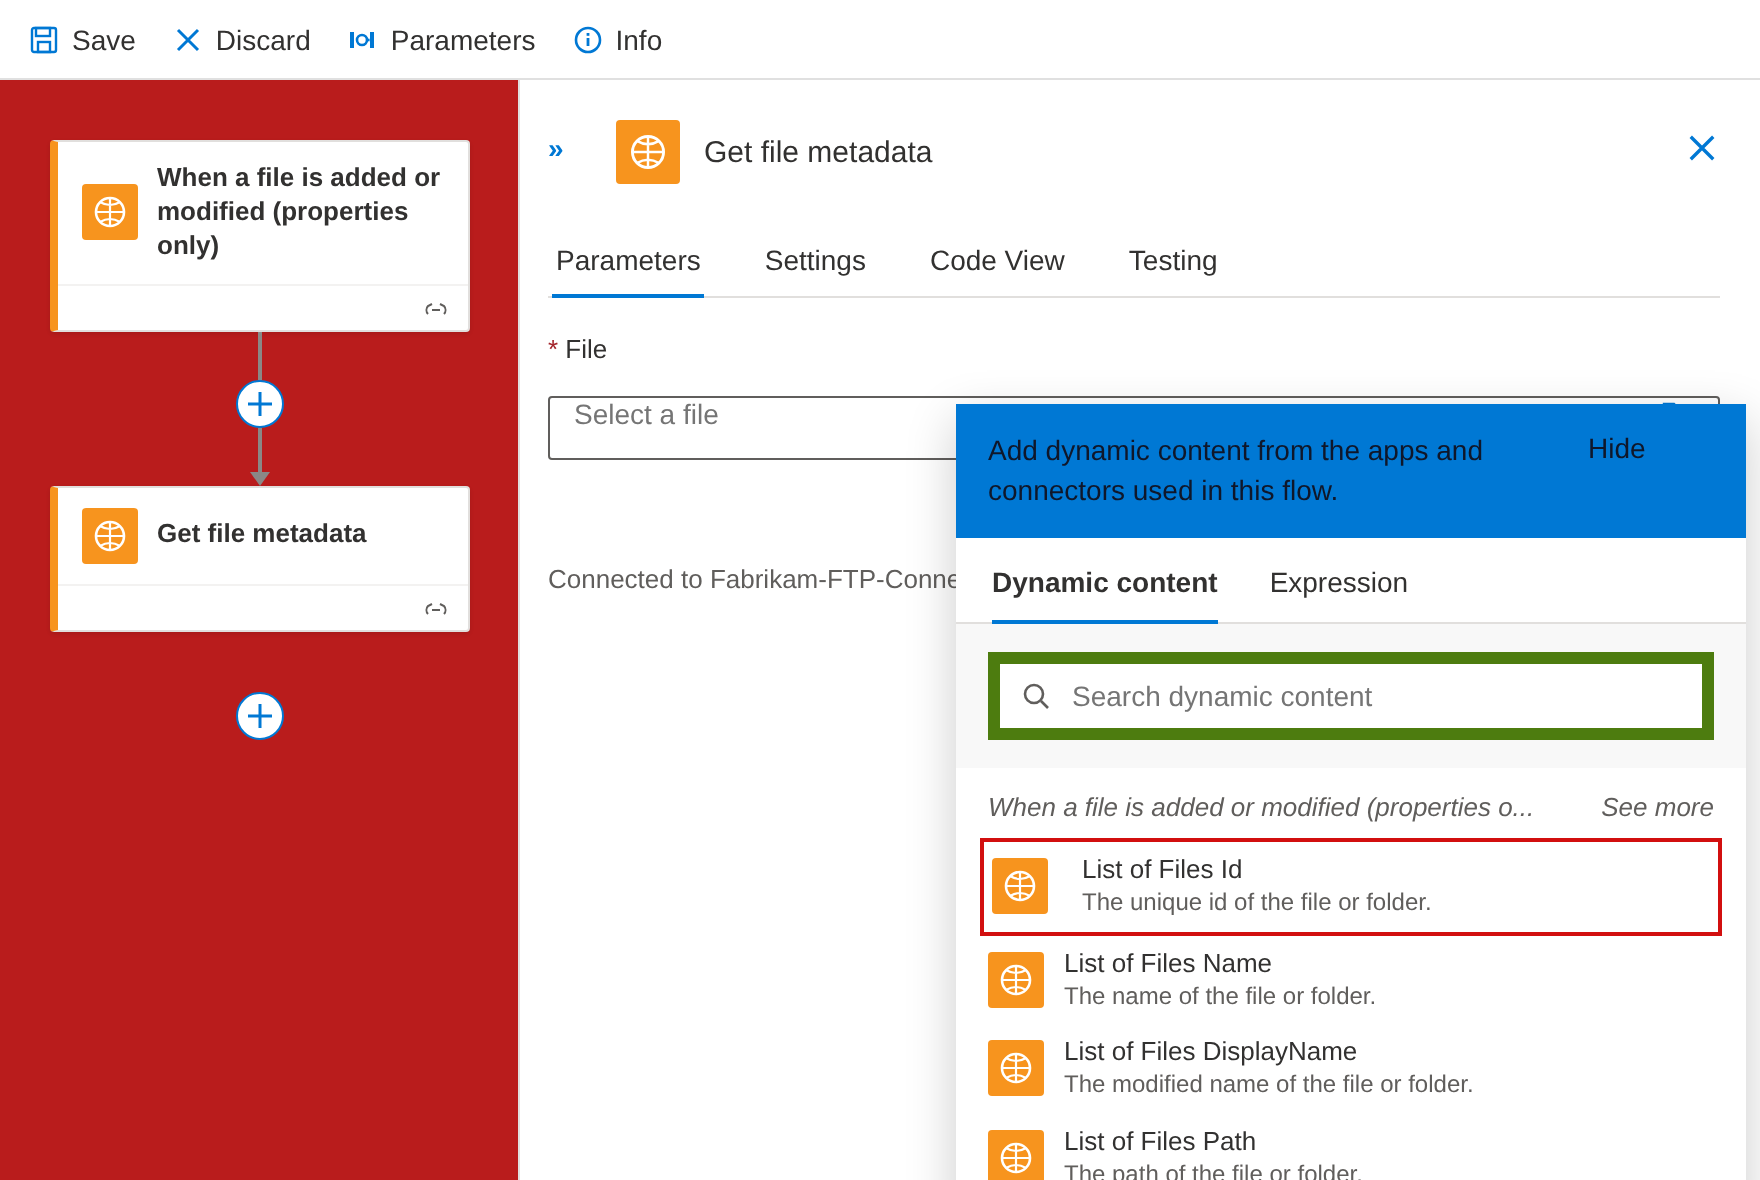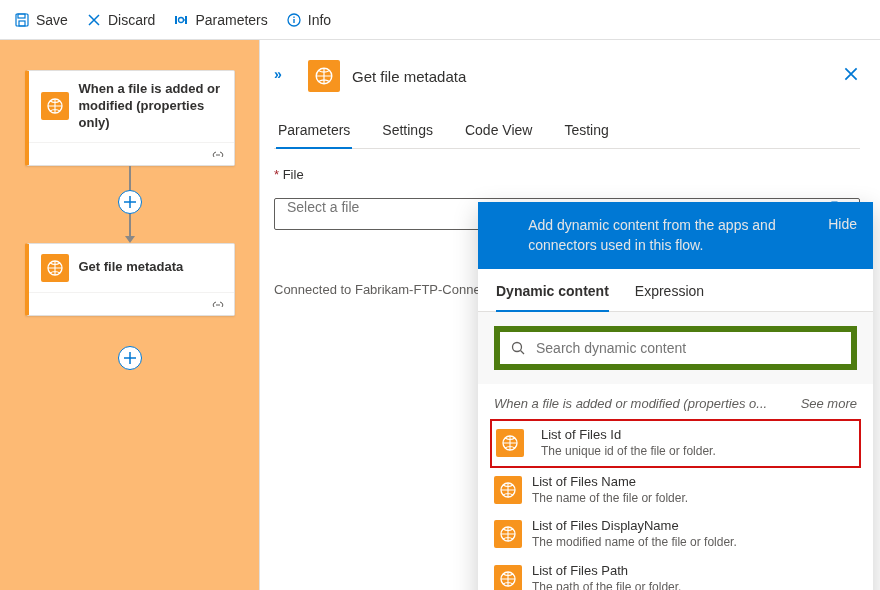--- a/index.html
+++ b/index.html
@@ -5,21 +5,21 @@
 * { box-sizing: border-box; margin: 0; padding: 0; font-family: "Segoe UI", -apple-system, sans-serif; }
 body { background: #fff; width: 880px; height: 590px; overflow: hidden; position: relative; }
 
 
 .toolbar { display: flex; align-items: center; gap: 18px; padding: 6px 14px; border-bottom: 1px solid #e0e0e0; height: 40px; }
 .tb-btn { display: flex; align-items: center; gap: 6px; font-size: 14px; color: #323130; cursor: pointer; }
 .tb-btn svg, .tb-btn .icon-box { width: 16px; height: 16px; flex-shrink: 0; color: #0078d4; }
 
 
 .main { display: flex; height: 550px; }
-.canvas { width: 260px; border-right: 1px solid #e0e0e0; padding: 30px 20px 20px; background: #fdba74; display: flex; flex-direction: column; align-items: center; overflow: hidden; }
+.canvas { width: 260px; border-right: 1px solid #e0e0e0; padding: 30px 20px 20px; background: #b91c1c; display: flex; flex-direction: column; align-items: center; overflow: hidden; }
 .detail { flex: 1; padding: 20px 20px 20px 14px; position: relative; }
 
 
 .flow-card { width: 210px; background: #fff; border: 1px solid #e1dfdd; border-left: 4px solid #f7941e; border-radius: 2px; box-shadow: 0 1px 2px rgba(0,0,0,0.1); }
 .fc-head { display: flex; align-items: center; gap: 10px; padding: 10px 12px; }
 .fc-icon { width: 28px; height: 28px; background: #f7941e; border-radius: 2px; display: flex; align-items: center; justify-content: center; flex-shrink: 0; }
 .fc-icon svg { width: 18px; height: 18px; color: #fff; }
 .fc-title { font-size: 13px; font-weight: 600; color: #323130; line-height: 1.3; }
 .fc-foot { border-top: 1px solid #f3f2f1; padding: 4px 8px; display: flex; justify-content: flex-end; }
 .fc-foot svg { width: 16px; height: 14px; color: #605e5c; }
@@ -46,21 +46,21 @@
 .field-label .req { color: #a4262c; }
 .field-input { display: flex; align-items: flex-start; border: 1px solid #605e5c; border-radius: 2px; height: 32px; padding: 0 12px; gap: 11px; }
 .field-input input { flex: 1; border: none; outline: none; font-size: 14px; color: #605e5c; }
 .field-input .folder-icon { cursor: pointer; }
 .field-input .folder-icon svg { width: 16px; height: 16px; color: #0078d4; }
 
 .connect-text { font-size: 13px; color: #605e5c; margin-top: 52px; }
 
 
 .popup { position: absolute; top: 202px; left: 478px; width: 395px; background: #fff; box-shadow: 0 8px 24px rgba(0,0,0,0.2); }
-.popup-head { background: #0078d4; color: #e5e5e5; padding: 14px 16px; display: flex; justify-content: flex-end; align-items: flex-start; font-size: 14px; }
+.popup-head { background: #0078d4; color: #0f172a; padding: 14px 16px; display: flex; justify-content: flex-start; align-items: flex-start; font-size: 14px; }
 .popup-head .hp-text { max-width: 300px; line-height: 1.4; }
 .popup-head .hide { cursor: pointer; font-size: 14px; }
 .popup-tabs { display: flex; gap: 26px; padding: 14px 18px 0; border-bottom: 1px solid #e1dfdd; }
 .ptab { font-size: 14px; font-weight: 600; color: #323130; padding-bottom: 12px; cursor: pointer; position: relative; }
 .ptab.active::after { content:""; position:absolute; left:0; right:0; bottom:-1px; height:2px; background:#0078d4; }
 .ptab:not(.active){ font-weight: 400; }
 .search-row { padding: 14px 16px; background: #f8f8f8; }
 .search-box { background:#fff; border: 6px solid #4d7c0f; height: 44px; display:flex; align-items:center; padding: 0 10px; gap: 10px; }
 .search-box svg { width: 16px; height: 16px; color: #605e5c; }
 .search-box input { flex:1; border:none; outline:none; font-size:14px; }

